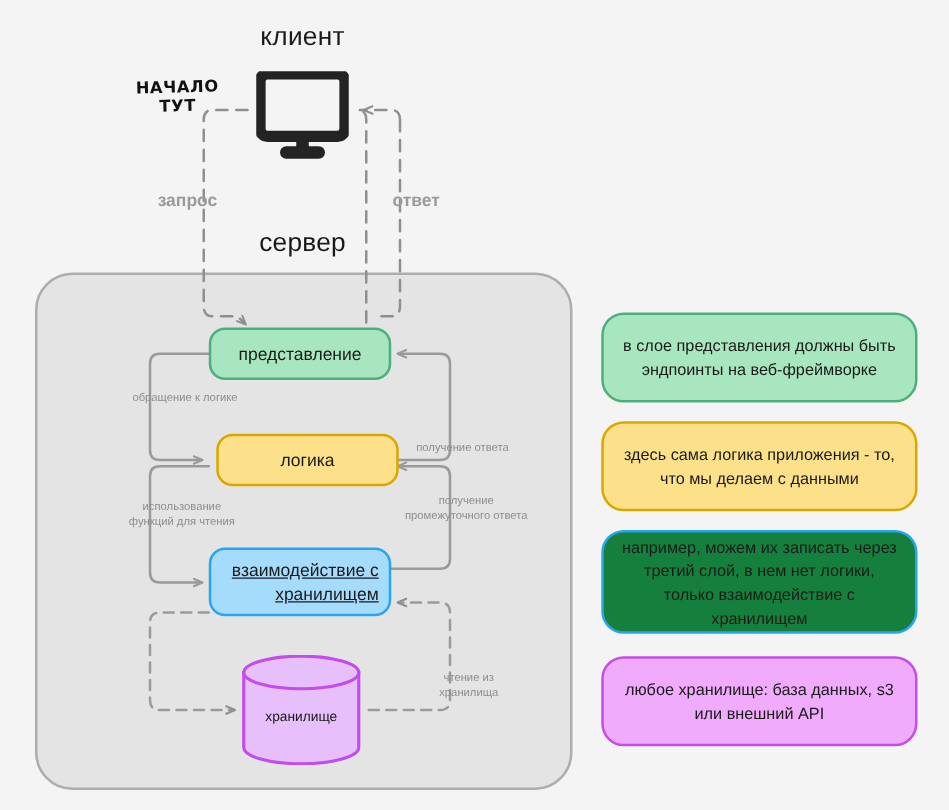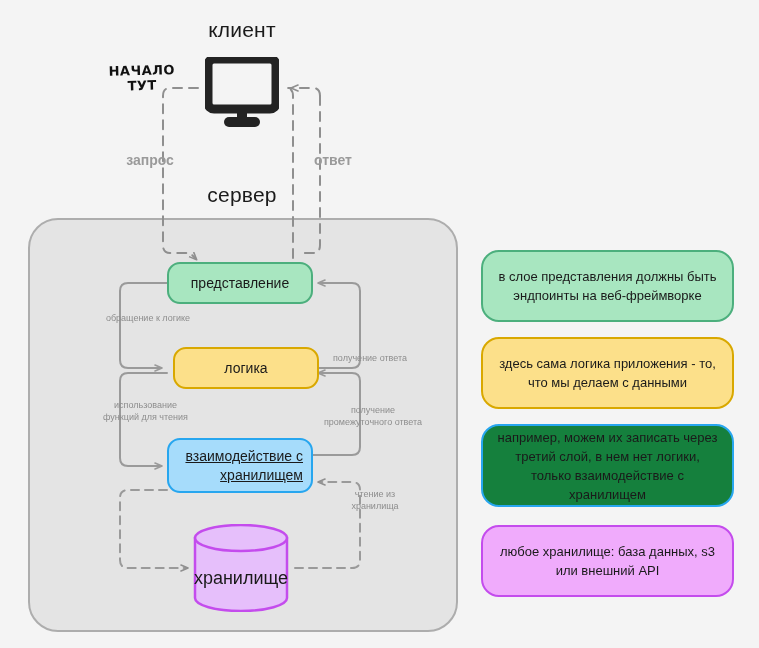--- a/index.html
+++ b/index.html
@@ -114,39 +114,39 @@
     top: 524px;
     width: 96px;
     height: 88px;
   }
   #node-storage-label {
     position: absolute;
     left: 193px;
     top: 568px;
     width: 96px;
     text-align: center;
-    font-size: 18px;
+    font-size: 11px;
     color: #1a1a1a;
   }
 
   
   .edge-label {
     position: absolute;
     font-size: 9px;
     line-height: 12px;
     color: #8d8d8d;
     text-align: center;
     white-space: pre-line;
   }
   #lbl-to-logic     { left: 58px;  top: 312px; width: 180px; }
   #lbl-get-answer   { left: 280px; top: 312px; width: 180px; margin-top: 40px; }
   #lbl-use-funcs    { left: 63px;  top: 399px; width: 165px; }
-  #lbl-interim      { left: 288px; top: 404px; width: 170px; }
+  #lbl-interim      { left: 288px; top: 394px; width: 170px; }
   #lbl-read-req     { left: 63px;  top: 515px; width: 150px; }
-  #lbl-read-storage { left: 300px; top: 488px; width: 150px; }
+  #lbl-read-storage { left: 300px; top: 536px; width: 150px; }
 
   
   .flow-label {
     position: absolute;
     font-size: 14px;
     color: #9a9a9a;
     text-align: center;
     white-space: nowrap;
     font-weight: bold;
   }

